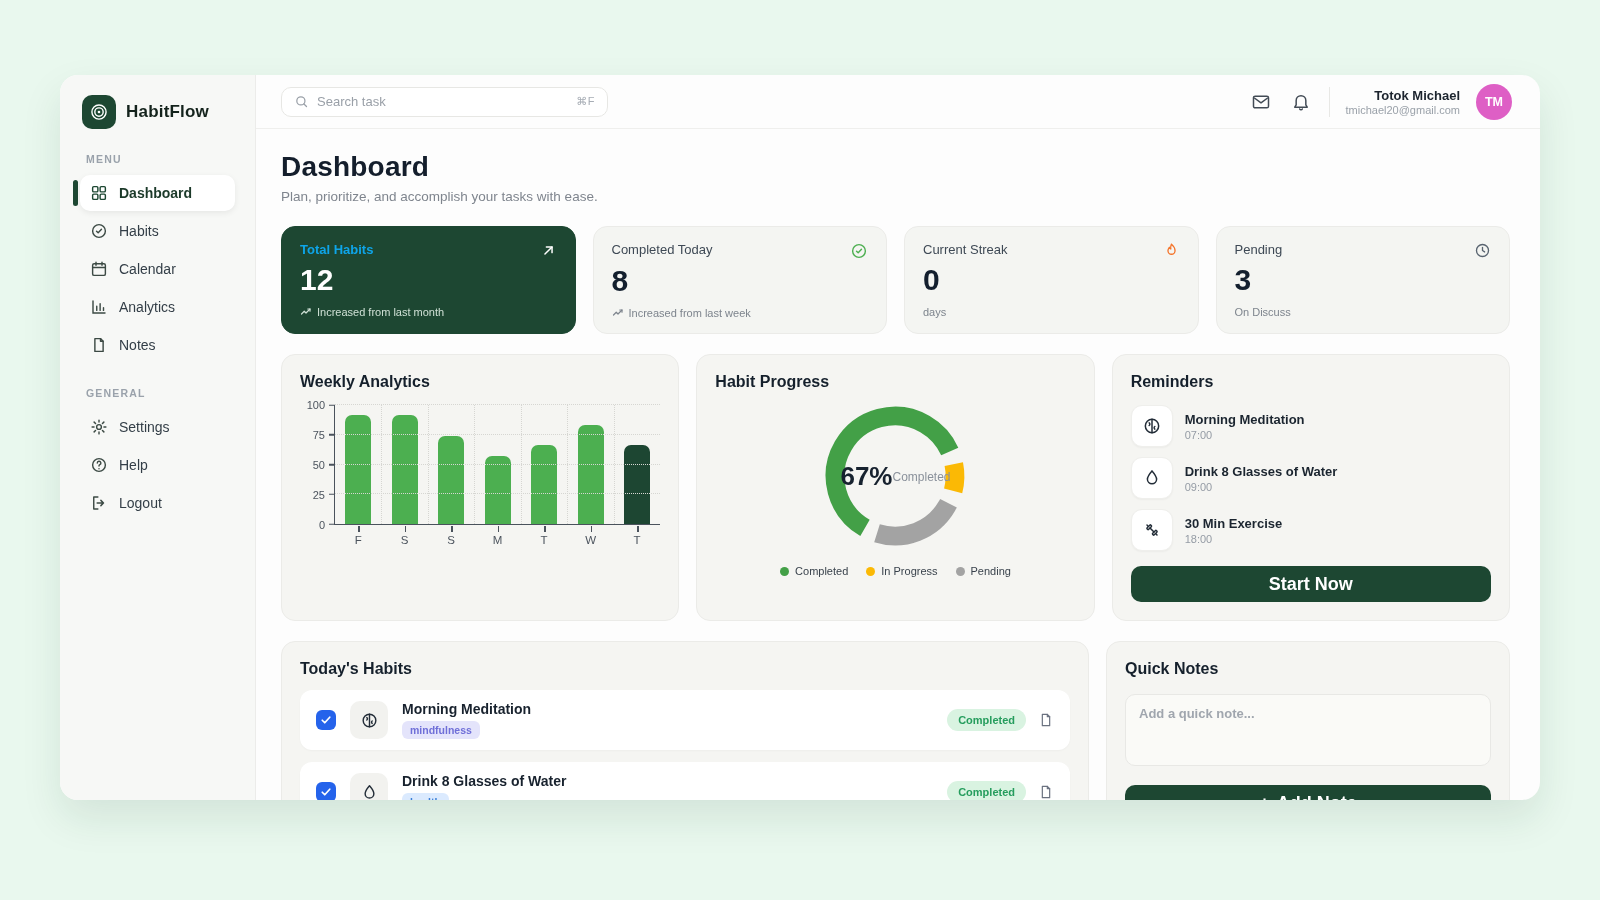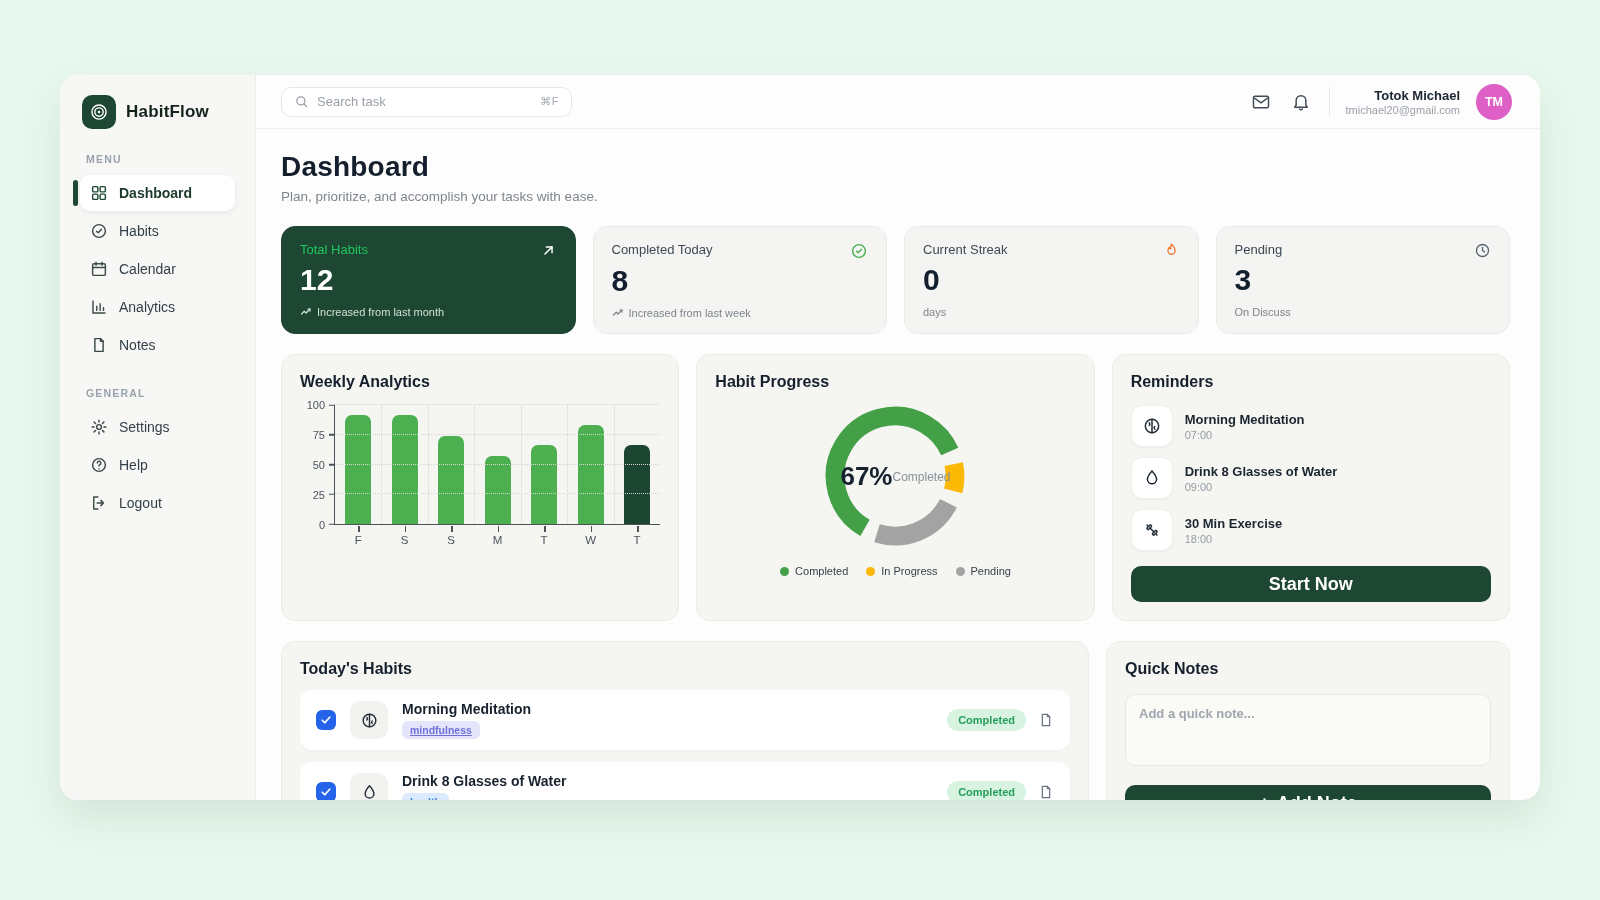--- a/index.html
+++ b/index.html
@@ -20,21 +20,21 @@
                border-radius:10px; color:#333e47; font-size:14px; cursor:pointer; margin-bottom:2px; }
   .side-item svg { color:#3c4a44; }
   .side-item.active { background:#ffffff; box-shadow:0 2px 6px rgba(0,0,0,.07); font-weight:700; color:#1c3a2a; }
   .side-item.active svg { color:#1d4732; }
   .side-item.active::before { content:""; position:absolute; left:-7px; top:5px; bottom:5px; width:5px;
                border-radius:5px; background:#1d4732; }
 
   
   .main { flex:1; display:flex; flex-direction:column; overflow:hidden; }
   .topbar { height:54px; border-bottom:1px solid #efefed; display:flex; align-items:center; padding:0 28px 0 25px; flex-shrink:0; }
-  .search { width:291px; height:30px; border:1px solid #e7e7e4; border-radius:10px; background:#fff;
+  .search { width:327px; height:30px; border:1px solid #e7e7e4; border-radius:10px; background:#fff;
             display:flex; align-items:center; gap:8px; padding:0 12px; color:#9aa0a8; }
   .search input { border:0; outline:none; flex:1; font-size:13px; color:#39424c; background:transparent; font-family:inherit; }
   .search input::placeholder { color:#9aa0a8; }
   .kbd-hint { font-size:11px; color:#a7adb5; letter-spacing:.5px; }
   .top-right { margin-left:auto; display:flex; align-items:center; gap:16px; }
   .icon-btn { width:24px; height:24px; display:flex; align-items:center; justify-content:center; color:#424b55; cursor:pointer; }
   .top-divider { width:1px; height:30px; background:#e8e8e5; }
   .user-block { text-align:right; }
   .user-name { font-size:13px; font-weight:700; color:#1c242e; }
   .user-email { font-size:11px; color:#9aa1a9; margin-top:1px; }
@@ -44,21 +44,21 @@
   .scroll { padding:22px 30px 0 25px; overflow:hidden; }
   .page-title { font-size:28px; font-weight:800; color:#141e2c; letter-spacing:.2px; }
   .page-sub { font-size:13.5px; color:#7f858e; margin-top:6px; }
 
   
   .stats { display:grid; grid-template-columns:repeat(4,1fr); gap:17px; margin-top:22px; }
   .stat-card { border-radius:14px; background:#f4f5f2; border:1px solid #ebebe8; padding:15px 18px 13px; height:108px; }
   .stat-card.dark { background:#1d4732; border-color:#1d4732; color:#fff; }
   .stat-head { display:flex; justify-content:space-between; align-items:flex-start; }
   .stat-label { font-size:13px; color:#3e4955; }
-  .stat-card.dark .stat-label { color:#22c55e; }
+  .stat-card.dark .stat-label { color:#0ea5e9;font-weight:bold; }
   .stat-value { font-size:30px; font-weight:800; color:#131f2e; margin-top:4px; }
   .stat-card.dark .stat-value { color:#ffffff; }
   .stat-foot { display:flex; align-items:center; gap:5px; font-size:11px; color:#7d848d; margin-top:9px; }
   .stat-card.dark .stat-foot { color:#cfe0d5; }
   .stat-icon { color:#2a3440; }
   .stat-icon.white { color:#ffffff; } .stat-icon.green { color:#4caf50; }
   .stat-icon.orange { color:#f4742b; } .stat-icon.slate { color:#596470; }
 
   
   .mid { display:grid; grid-template-columns:1fr 1fr 1fr; gap:17px; margin-top:20px; }
@@ -104,21 +104,21 @@
   .bottom { display:grid; grid-template-columns:2fr 1fr; gap:17px; margin-top:20px; }
   .habit-row { display:flex; align-items:center; gap:14px; background:#fff; border-radius:12px; height:60px;
                padding:0 16px; margin-top:12px; box-shadow:0 1px 2px rgba(0,0,0,.03); }
   .habit-row:first-of-type { margin-top:16px; }
   .checkbox { width:20px; height:20px; border-radius:6px; background:#2563eb; display:flex; align-items:center;
               justify-content:center; cursor:pointer; flex-shrink:0; }
   .habit-ic { width:38px; height:38px; border-radius:10px; background:#f2f2ef; display:flex; align-items:center;
               justify-content:center; color:#232d38; flex-shrink:0; }
   .habit-name { font-size:14px; font-weight:600; color:#18222e; }
   .tag { display:inline-block; font-size:10.5px; font-weight:600; padding:3px 8px; border-radius:6px; margin-top:4px; }
-  .tag.purple { background:#e4e4fb; color:#6f6fd8;text-decoration:underline; }
+  .tag.purple { background:#e4e4fb; color:#6f6fd8; }
   .tag.blue { background:#dbeafe; color:#3b7fd6; }
   .habit-right { margin-left:auto; display:flex; align-items:center; gap:12px; }
   .badge { background:#d9f3e1; color:#259d5d; font-size:11px; font-weight:700; padding:5px 11px; border-radius:11px; }
   .note-ic { color:#6b7280; cursor:pointer; display:flex; }
 
   
   .note-area { width:100%; height:72px; margin-top:16px; border:1px solid #e8e8e5; border-radius:10px; background:#fafaf7;
                resize:none; padding:11px 13px; font-size:13px; color:#39424c; font-family:inherit; outline:none;font-weight:bold; }
   .note-area::placeholder { color:#a0a6ae; }
   svg { display:block; }

